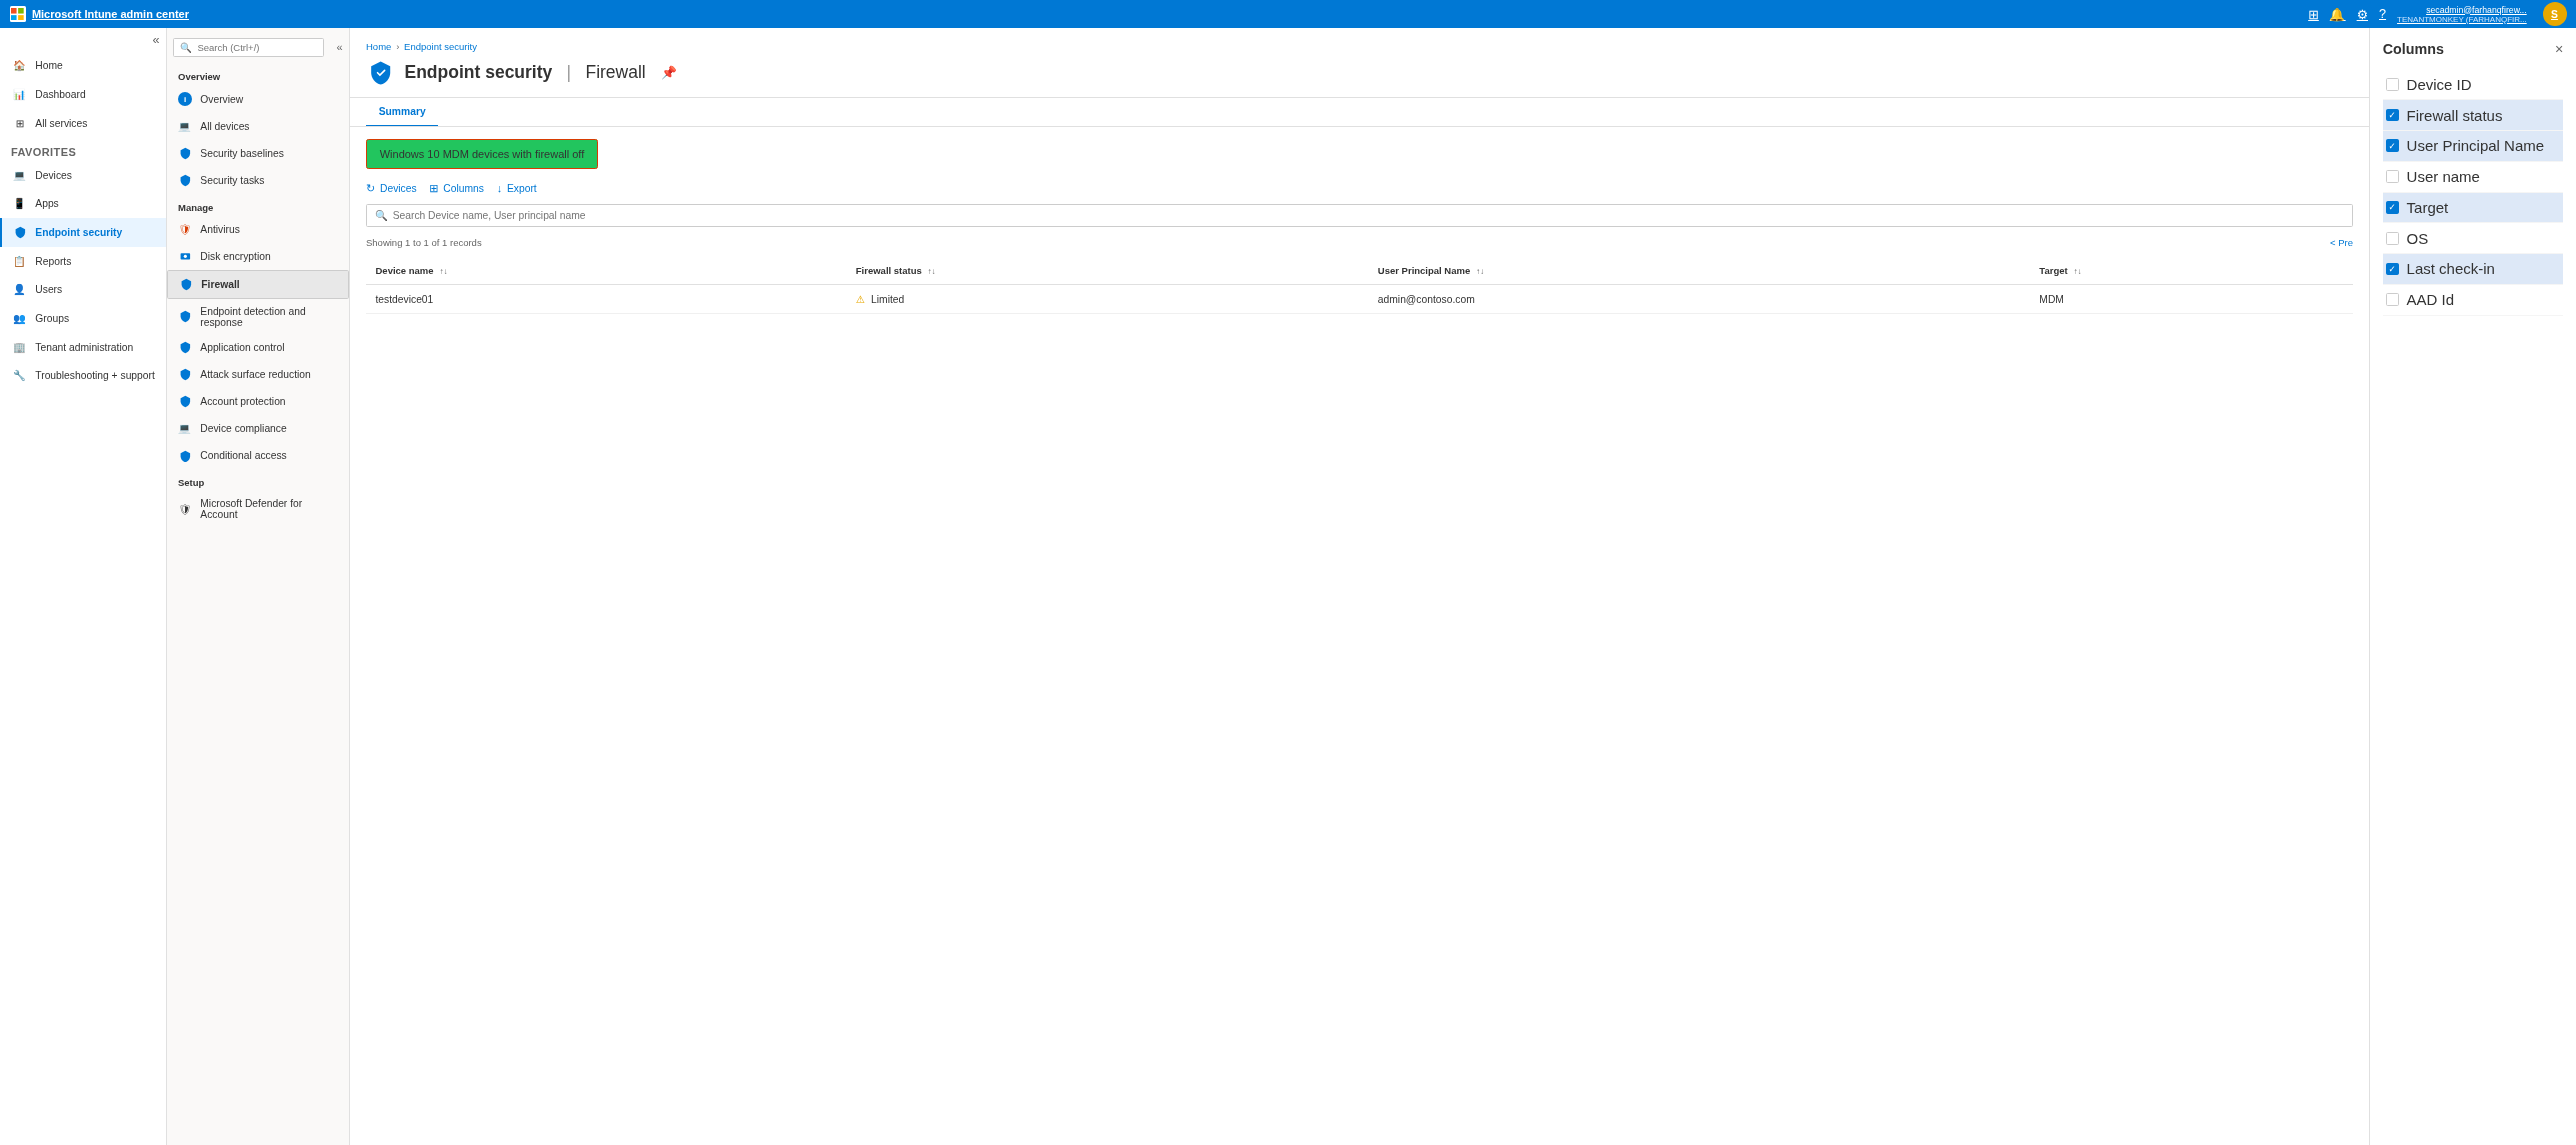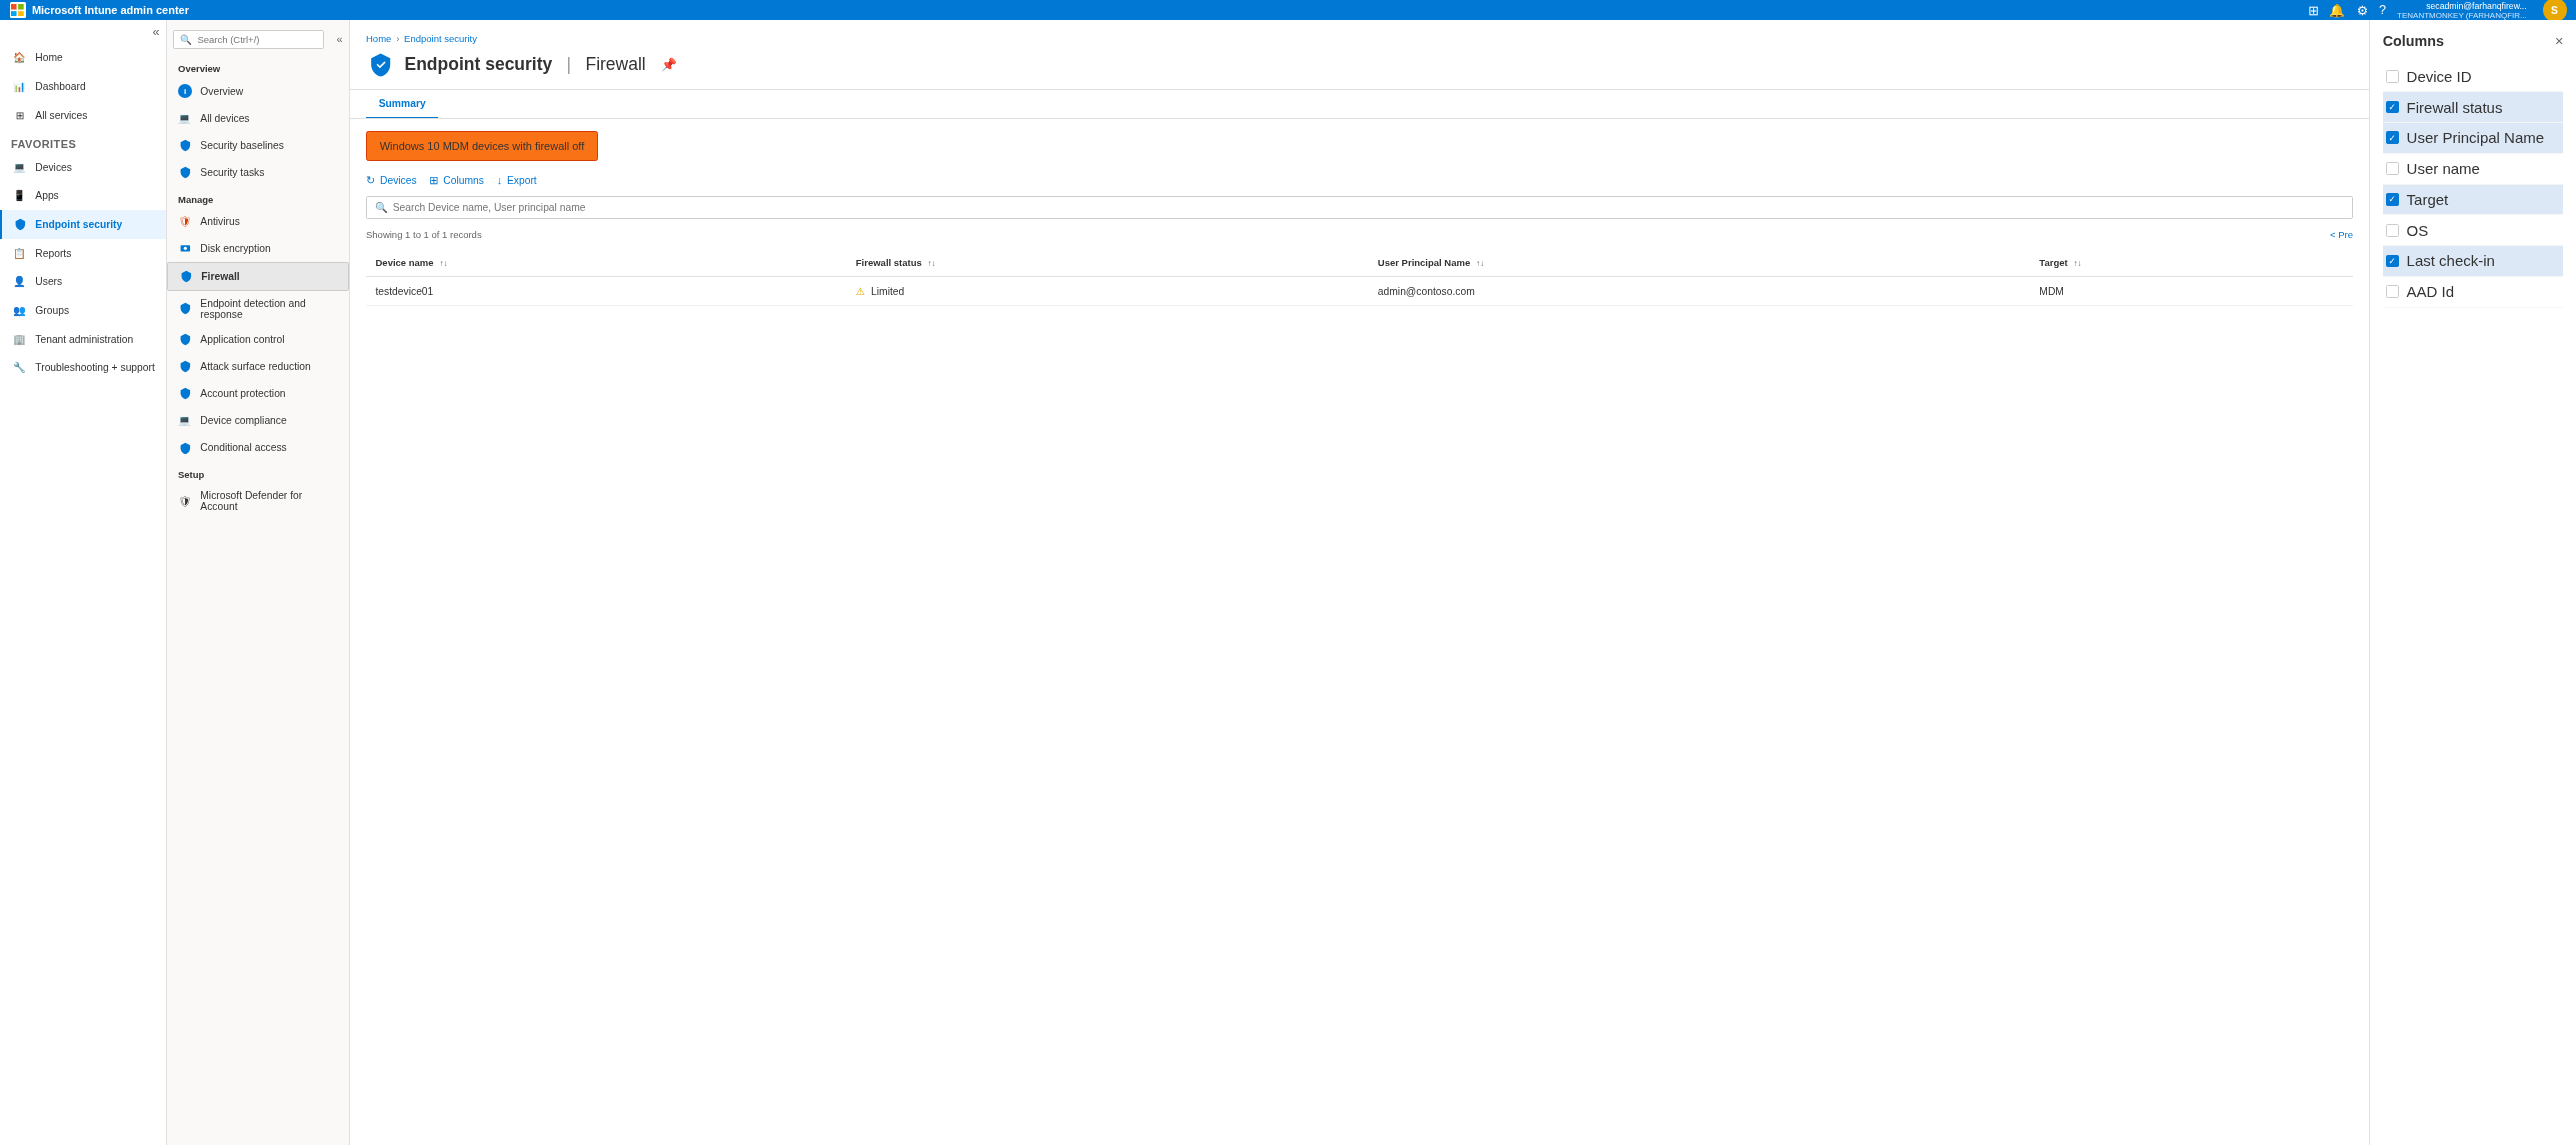--- a/index.html
+++ b/index.html
@@ -2,26 +2,27 @@
 <html style="font-size:12.7px"><head>
   <meta charset="utf-8">
   <style>
     * { box-sizing: border-box; margin: 0; padding: 0; }
     body { font-family: 'Segoe UI', sans-serif; font-size: 10.3px; background: #f3f2f1; display: flex; flex-direction: column; height: 100vh; overflow: hidden; }
 
     
     .topbar {
       background: #0078d4;
       color: white;
-      height: 20px;
+      height: 28px;
       display: flex;
       align-items: center;
       padding: 0 9.5px;
       justify-content: space-between;
       flex-shrink: 0;
+      text-decoration: underline;
     }
     .topbar-left { display: flex; align-items: center; gap: 6.4px; font-size: 11px; font-weight: 600; }
     .topbar-logo { width: 16px; height: 16px; background: white; border-radius: 1.6px; display: flex; align-items: center; justify-content: center; }
     .topbar-right { display: flex; align-items: center; gap: 11px; }
     .topbar-icon { color: white; font-size: 12.7px; cursor: pointer; }
     .topbar-avatar { width: 24px; height: 24px; border-radius: 50%; background: #e8a800; display: flex; align-items: center; justify-content: center; font-size: 10.3px; font-weight: 600; color: white; }
 
     
     .main-layout { display: flex; flex: 1; overflow: hidden; }
 
@@ -361,21 +362,21 @@
       </div>
 
       <div class="tab-bar">
         <div class="tab active">Summary</div>
       </div>
 
       <div class="content-body">
         <div style="flex:1;min-width:0;">
 
           <div style="margin-bottom:12.7px;">
-            <div class="highlight-box" style="padding:8px 12.7px;background:#f97316;cursor:pointer;">
+            <div class="highlight-box" style="padding:8px 12.7px;background:#22c55e;cursor:pointer;">
               <span style="font-size:11px;font-weight:500;color:#333;">Windows 10 MDM devices with firewall off</span>
             </div>
           </div>
 
           <div class="toolbar">
             <button class="toolbar-btn">
               <span style="font-size:11px;">↻</span>
               <span>Devices</span>
             </button>
             <button class="toolbar-btn">

